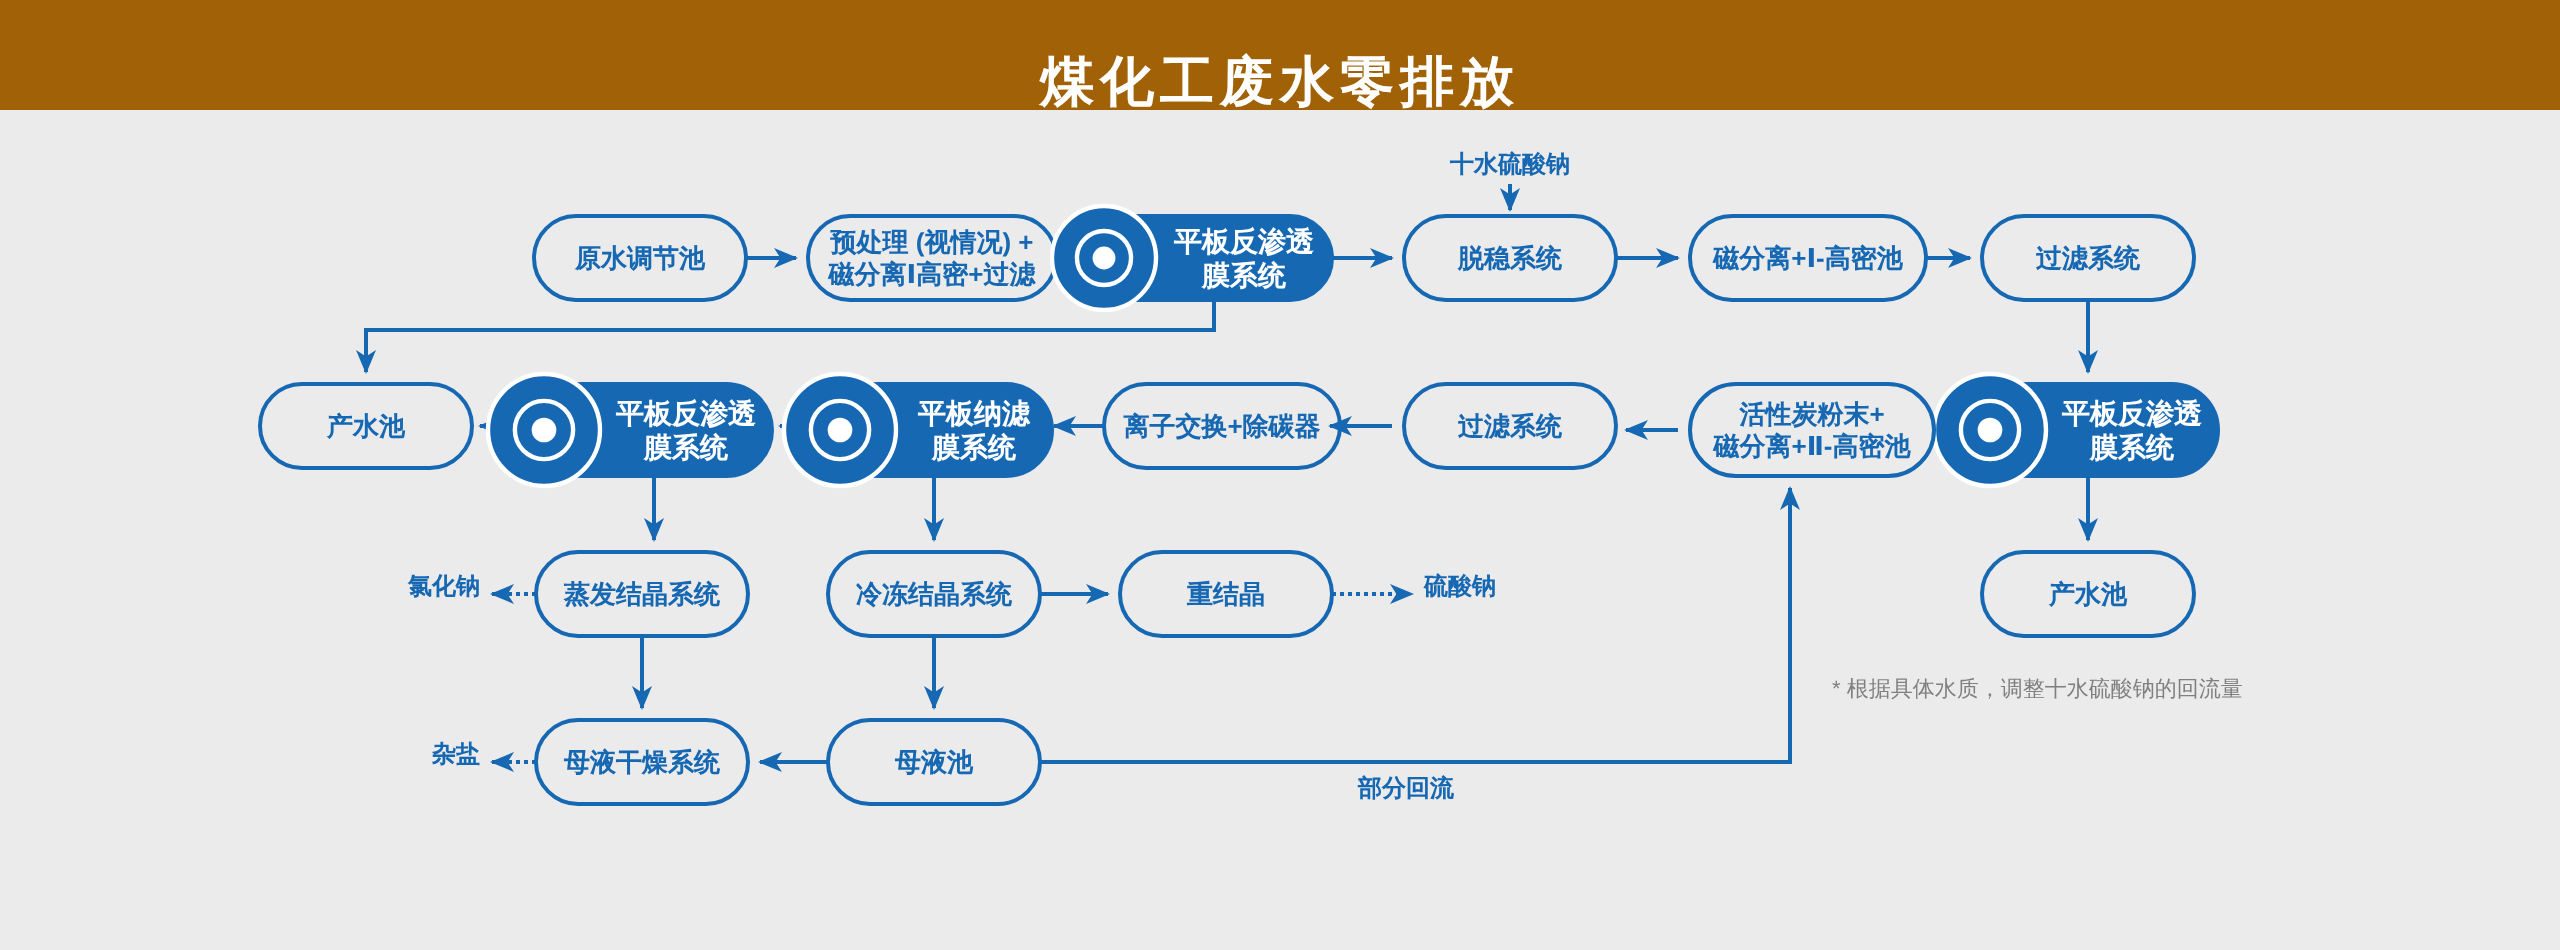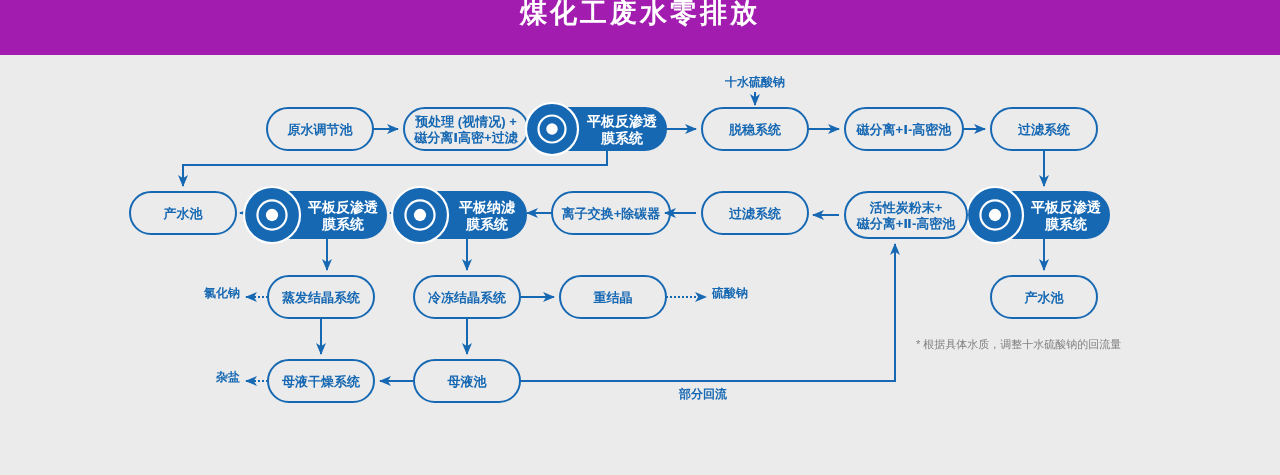--- a/index.html
+++ b/index.html
@@ -18,23 +18,23 @@
     width: 1280px;
     height: 475px;
     background: #ebebeb;
   }
   .header-band {
     position: absolute;
     left: 0;
     top: 0;
     width: 1280px;
     height: 55px;
-    background: #a21caf;
+    background: #a16207;
     display: flex;
-    align-items: flex-start;
+    align-items: flex-end;
     justify-content: center;
   }
   .header-title {
     color: #ffffff;
     font-size: 27px;
     font-weight: bold;
     letter-spacing: 3px;
     line-height: 1;
   }
   .canvas {

